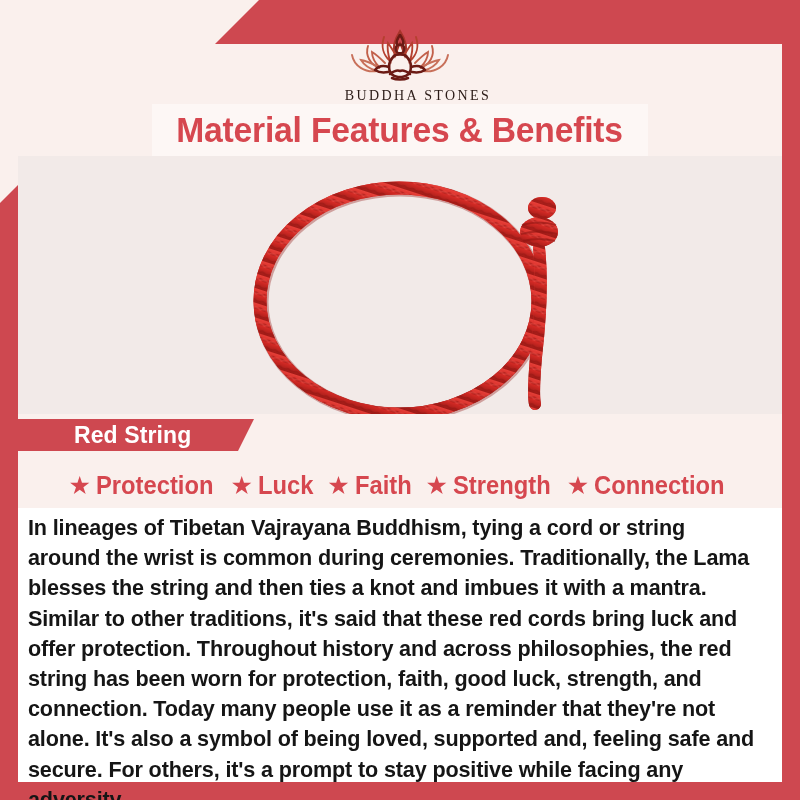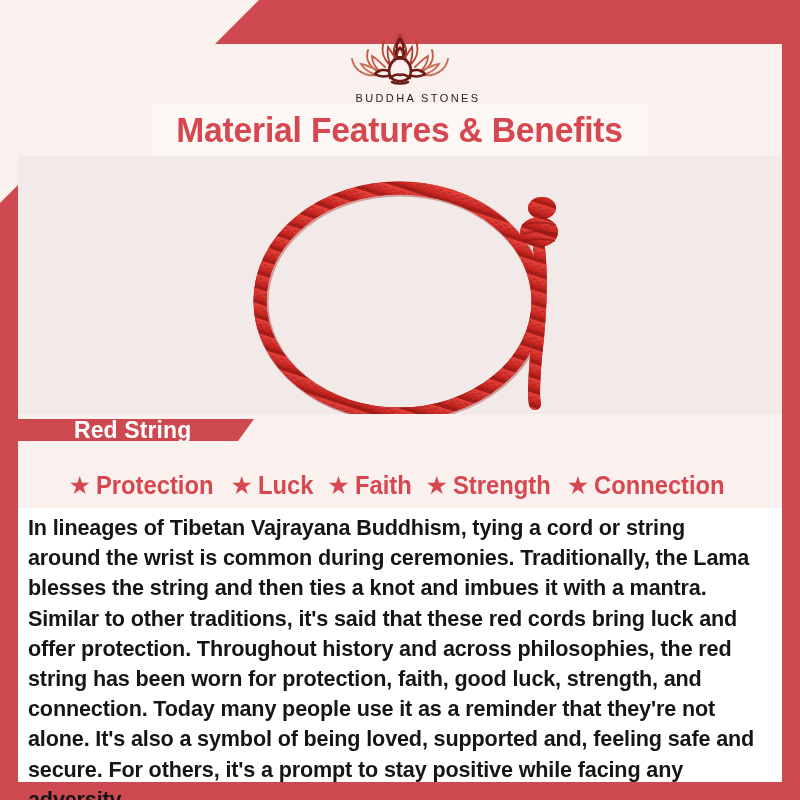--- a/index.html
+++ b/index.html
@@ -74,22 +74,22 @@
     flex-direction: column;
     align-items: center;
     padding-bottom: 4px;
   }
   .logo-mark {
     width: 132px;
     height: 66px;
     display: block;
   }
   .logo-word {
-    font-family: Liberation Sans, sans-serif;
-    font-size: 11px;
+    font-family: Liberation Serif, serif;
+    font-size: 14px;
     letter-spacing: 2.4px;
     color: #2a1a16;
     margin-top: 1px;
     white-space: nowrap;
     margin-left: 36px;
   }
 
   
   .title-plate {
     position: absolute;
@@ -130,21 +130,21 @@
     width: 764px;
     height: 300px;
   }
 
   
   .ribbon {
     position: absolute;
     top: 419px;
     left: 18px;
     width: 236px;
-    height: 22px;
+    height: 32px;
     background: #ce4850;
     clip-path: polygon(0 0, 100% 0, calc(100% - 16px) 100%, 0 100%);
     display: flex;
     align-items: center;
   }
   .ribbon-text {
     color: #ffffff;
     font-size: 23px;
     font-weight: bold;
     letter-spacing: 0.1px;

